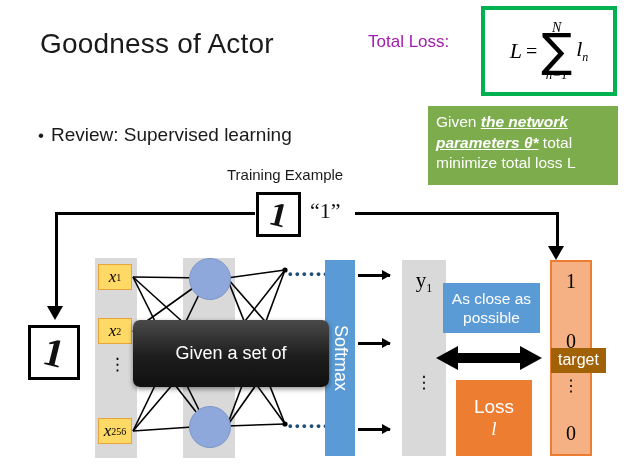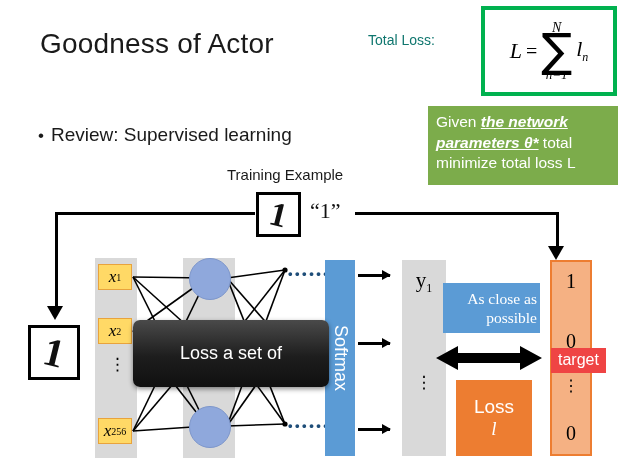--- a/index.html
+++ b/index.html
@@ -10,21 +10,21 @@
   
   #slide-title{left:40px;top:28px;font-size:28px;font-weight:400;color:#1a1a1a;
                letter-spacing:.2px;white-space:nowrap;}
 
   
   #bullet-row{left:38px;top:124px;font-size:19px;color:#1a1a1a;white-space:nowrap;
               display:flex;align-items:center;gap:7px;}
   #bullet-dot{font-size:17px;line-height:1;}
 
   
-  #total-loss-label{left:368px;top:32px;font-size:14px;color:#0f766e;white-space:nowrap;}
+  #total-loss-label{left:368px;top:32px;font-size:17px;color:#a21caf;white-space:nowrap;}
   #loss-formula-box{left:481px;top:6px;width:136px;height:90px;border:4px solid #00B14F;
                     background:#fff;box-sizing:border-box;}
   #formula-inner{position:absolute;inset:0;display:flex;align-items:center;
                  justify-content:center;gap:4px;
                  font-family:"Liberation Serif",serif;font-style:italic;color:#000;}
   #f-L{font-size:22px;}
   #f-eq{font-size:20px;font-style:normal;}
   .sigma-stack{display:flex;flex-direction:column;align-items:center;line-height:1;}
   #f-N{font-size:14px;font-style:italic;margin-bottom:-2px;}
   #f-sigma{font-size:46px;font-style:normal;font-family:"DejaVu Sans",sans-serif;
@@ -103,36 +103,36 @@
          font-size:17px;line-height:.55;color:#000;}
   .outarrow{position:absolute;height:3px;background:#000;width:32px;left:358px;}
   .outarrow:after{content:"";position:absolute;right:-1px;top:-4px;width:0;height:0;
       border-top:5.5px solid transparent;border-bottom:5.5px solid transparent;
       border-left:9px solid #000;}
   #oa1{top:274px;} #oa2{top:342px;} #oa3{top:428px;}
 
   
   #close-box{left:443px;top:283px;width:97px;height:50px;background:#5B9BD5;color:#fff;
              font-size:15.5px;line-height:1.25;display:flex;align-items:center;
-             justify-content:center;text-align:right;padding:0 3px;box-sizing:border-box;font-family:Liberation Serif, serif;}
+             justify-content:center;text-align:center;padding:0 3px;box-sizing:border-box;}
   #loss-box{left:456px;top:380px;width:76px;height:76px;background:#ED7D31;color:#fff;
             display:flex;flex-direction:column;align-items:center;justify-content:center;
             font-size:19px;line-height:1.15;}
   #loss-box .lit{font-family:"Liberation Serif",serif;font-style:italic;font-size:19px;}
   #dbl-arrow{left:436px;top:345px;width:106px;height:26px;}
 
   
   #target-col{left:550px;top:260px;width:42px;height:196px;background:#F5B183;
               border:2px solid #ED7D31;box-sizing:border-box;}
   .tval{position:absolute;left:0;width:38px;text-align:center;
         font-family:"Liberation Serif",serif;font-size:20px;color:#000;}
   #t1{top:8px;} #t2{top:68px;} #t3{top:160px;}
   #tdots{position:absolute;left:0;width:38px;text-align:center;top:120px;
          font-size:16px;line-height:.55;color:#000;}
-  #target-label{left:551px;top:348px;background:#ef4444;color:#fff;font-size:16px;
+  #target-label{left:551px;top:348px;background:#a16207;color:#fff;font-size:16px;
                 padding:3px 7px 4px 7px;white-space:nowrap;}
 
   
   #tooltip{left:133px;top:320px;width:196px;height:67px;border-radius:7px;
            background:linear-gradient(180deg,#4a4a4a 0%,#1d1d1d 55%,#101010 100%);
            color:#fff;display:flex;flex-direction:column;align-items:center;
            justify-content:center;font-size:18px;line-height:1.3;
            box-shadow:0 2px 5px rgba(0,0,0,.45);}
   #tooltip .theta{font-family:"Liberation Serif",serif;font-style:italic;}
 </style>
@@ -266,14 +266,14 @@
 
 <div class="abs" id="target-col">
   <div class="tval" id="t1">1</div>
   <div class="tval" id="t2">0</div>
   <div id="tdots">⋮</div>
   <div class="tval" id="t3">0</div>
 </div>
 <div class="abs" id="target-label">target</div>
 
 <div class="abs" id="tooltip">
-  <span>Loss a set of</span>
+  <span>Given a set of</span>
 </div>
 
 </body></html>

